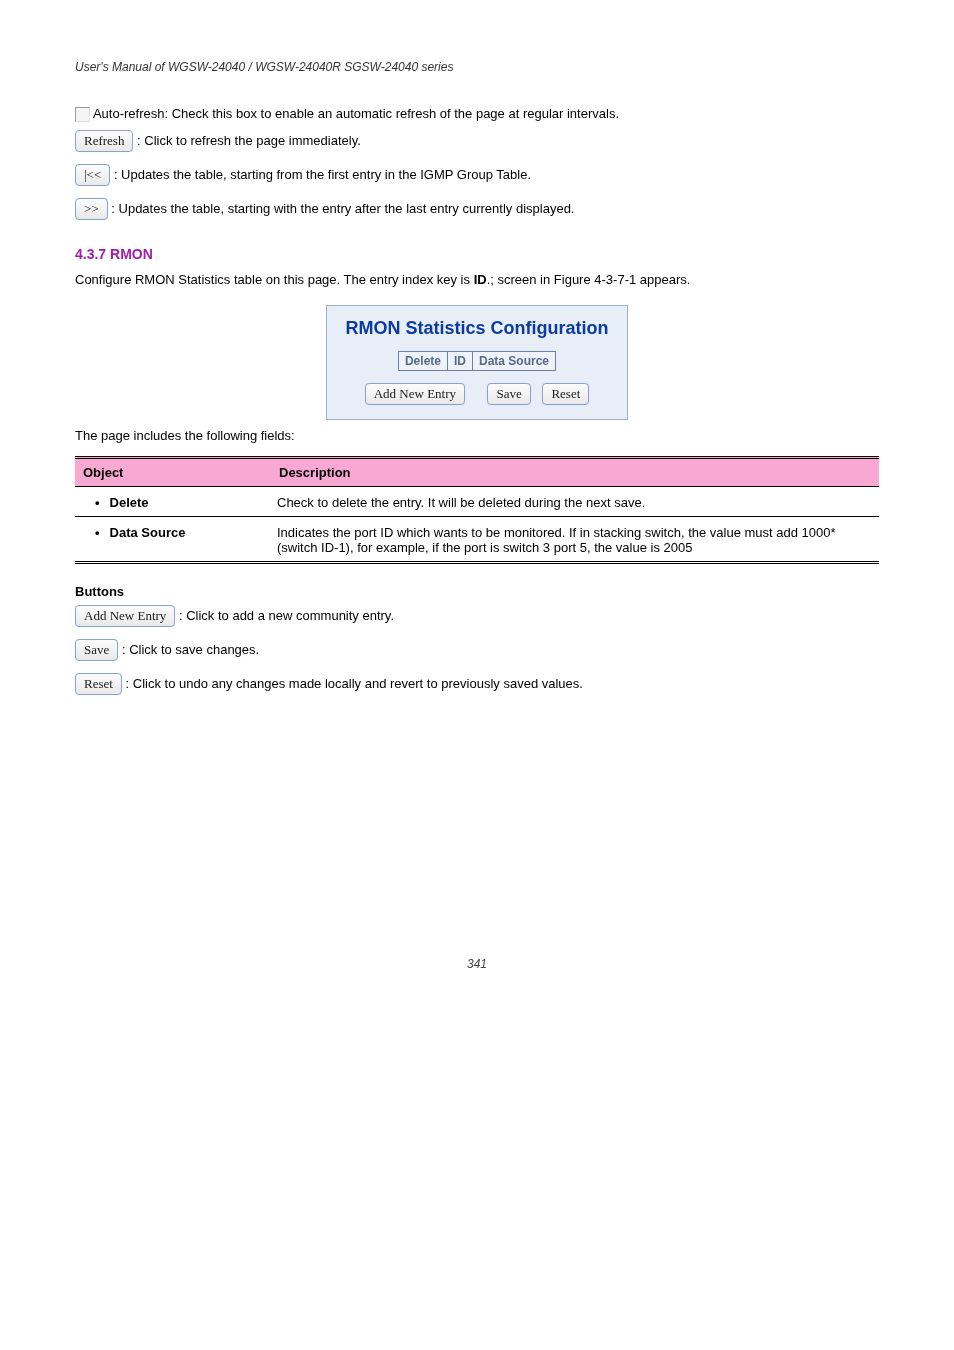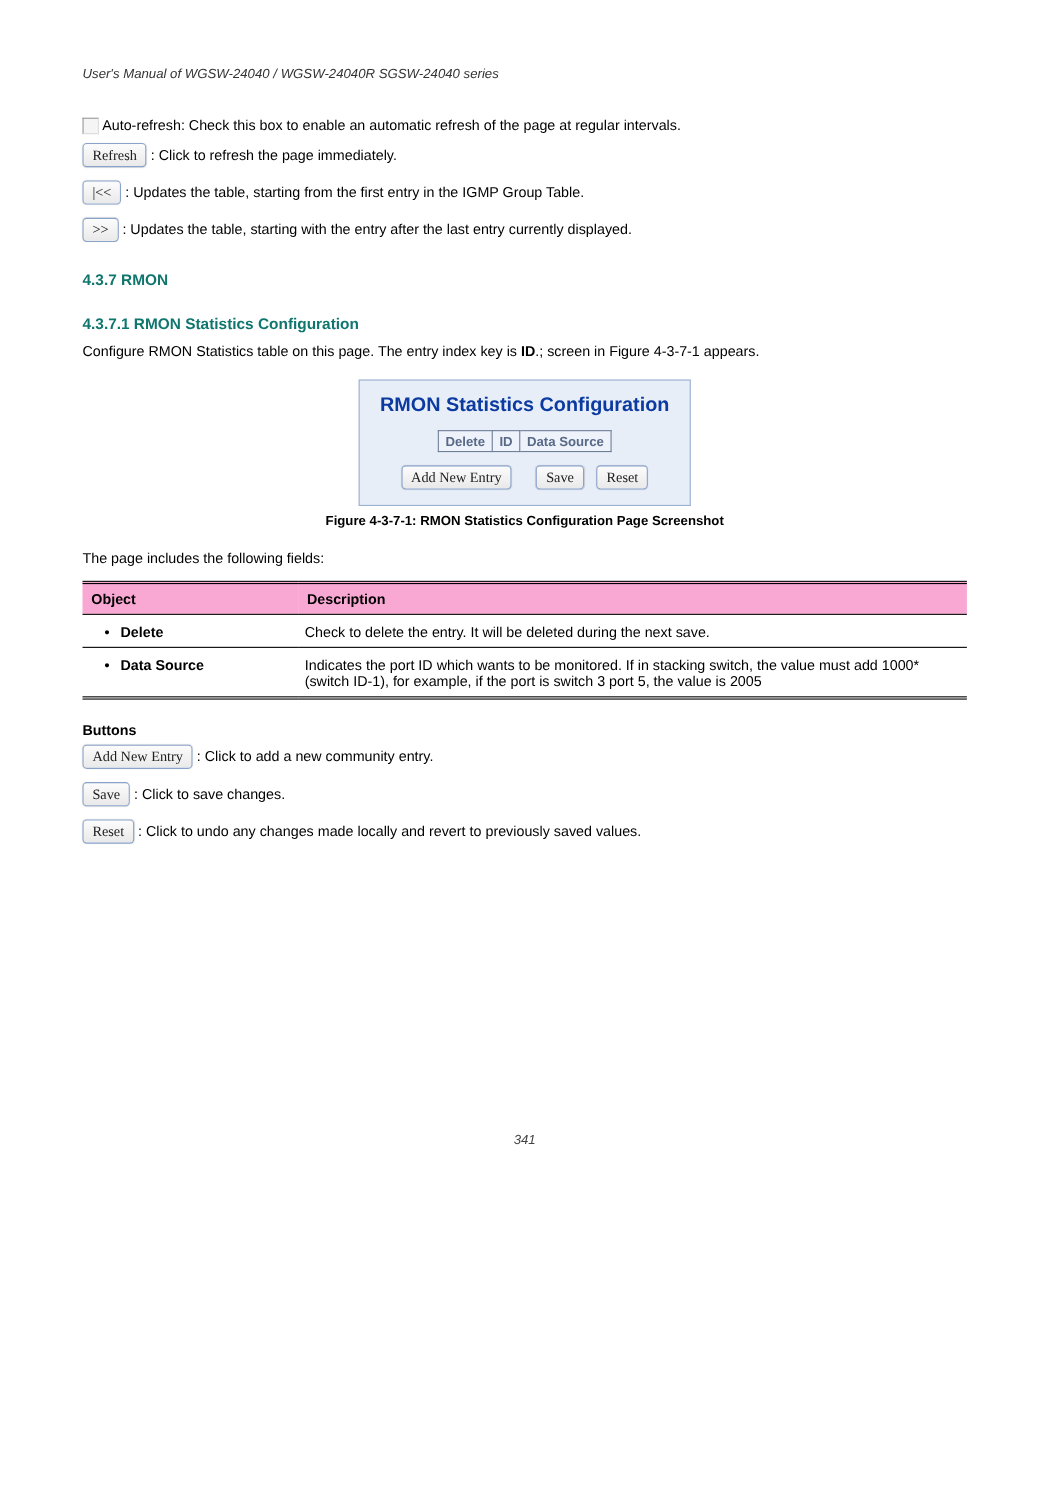--- a/index.html
+++ b/index.html
@@ -50,21 +50,21 @@
     padding: 2px 8px;
     color: #202020;
     box-shadow: 0 0 1px rgba(0,0,0,0.15);
     margin: 2px 0;
   }
   .btn-desc {
     margin: 2px 0 8px 0;
   }
   .section-num {
     font-weight: bold;
-    color: #0f766e;
+    color: #a21caf;
     margin-top: 24px;
     margin-bottom: 8px;
     font-size: 14px;
   }
   .figure-wrap {
     text-align: center;
     margin: 16px 0 6px 0;
   }
   .panel {
     display: inline-block;
@@ -173,21 +173,20 @@
     <span class="btn">|&lt;&lt;</span>
     <span>: Updates the table, starting from the first entry in the IGMP Group Table.</span>
   </div>
   <div class="btn-desc">
     <span class="btn">&gt;&gt;</span>
     <span>: Updates the table, starting with the entry after the last entry currently displayed.</span>
   </div>
 
   <div class="section-num">4.3.7 RMON</div>
 
-  <div class="section-num">4.3.7.1 RMON Statistics Configuration</div>
   <div class="para">
     <span>Configure RMON Statistics table on this page. The entry index key is </span><b>ID</b><span>.; screen in Figure 4-3-7-1 appears.</span>
   </div>
 
   <div class="figure-wrap">
     <div class="panel">
       <div class="panel-title">RMON Statistics Configuration</div>
       <table class="panel-table">
         <tbody>
             <tr>
@@ -199,21 +198,20 @@
         </table>
       <div class="button-row">
         <span class="btn">Add New Entry</span>
         &nbsp;&nbsp;
         <span class="btn">Save</span>
         <span class="btn">Reset</span>
       </div>
     </div>
   </div>
 
-  <div class="figure-label">Figure 4-3-7-1: RMON Statistics Configuration Page Screenshot</div>
 
   <div class="para">The page includes the following fields:</div>
 
   <table class="obj-table">
     <thead>
       <tr>
         <th>Object</th>
         <th>Description</th>
       </tr>
     </thead>

